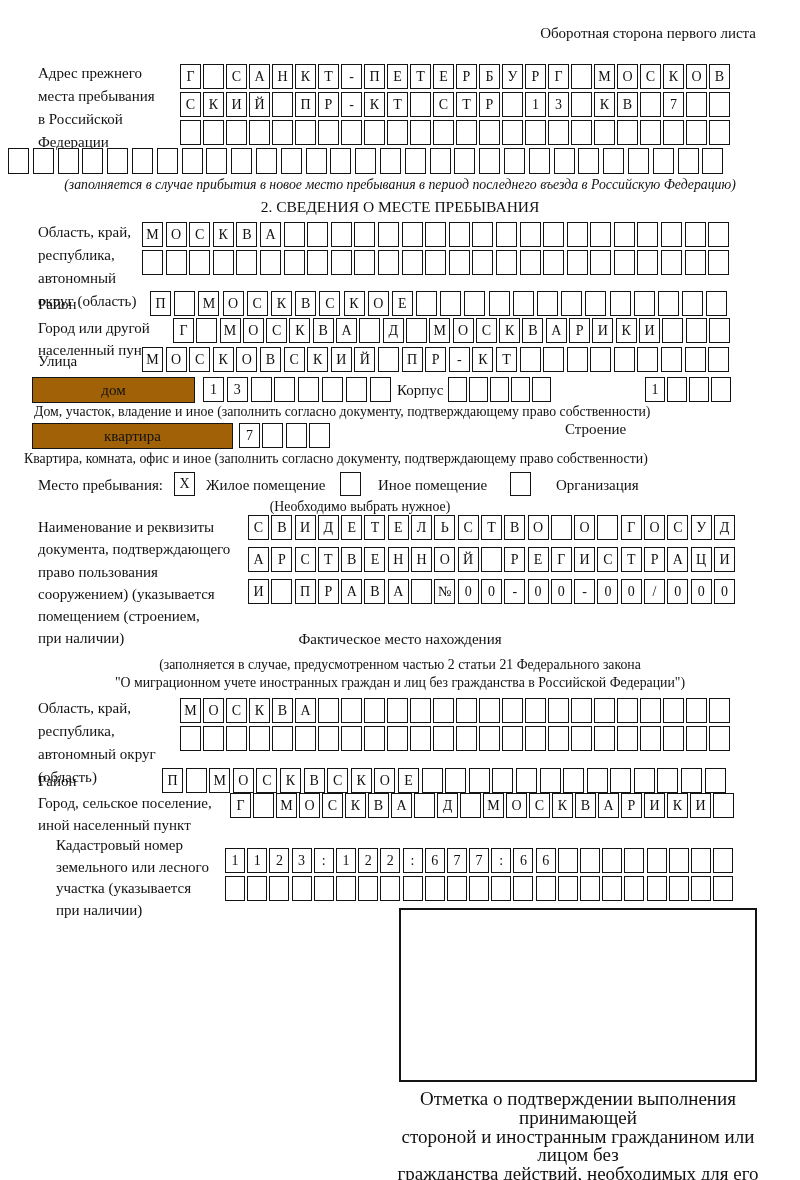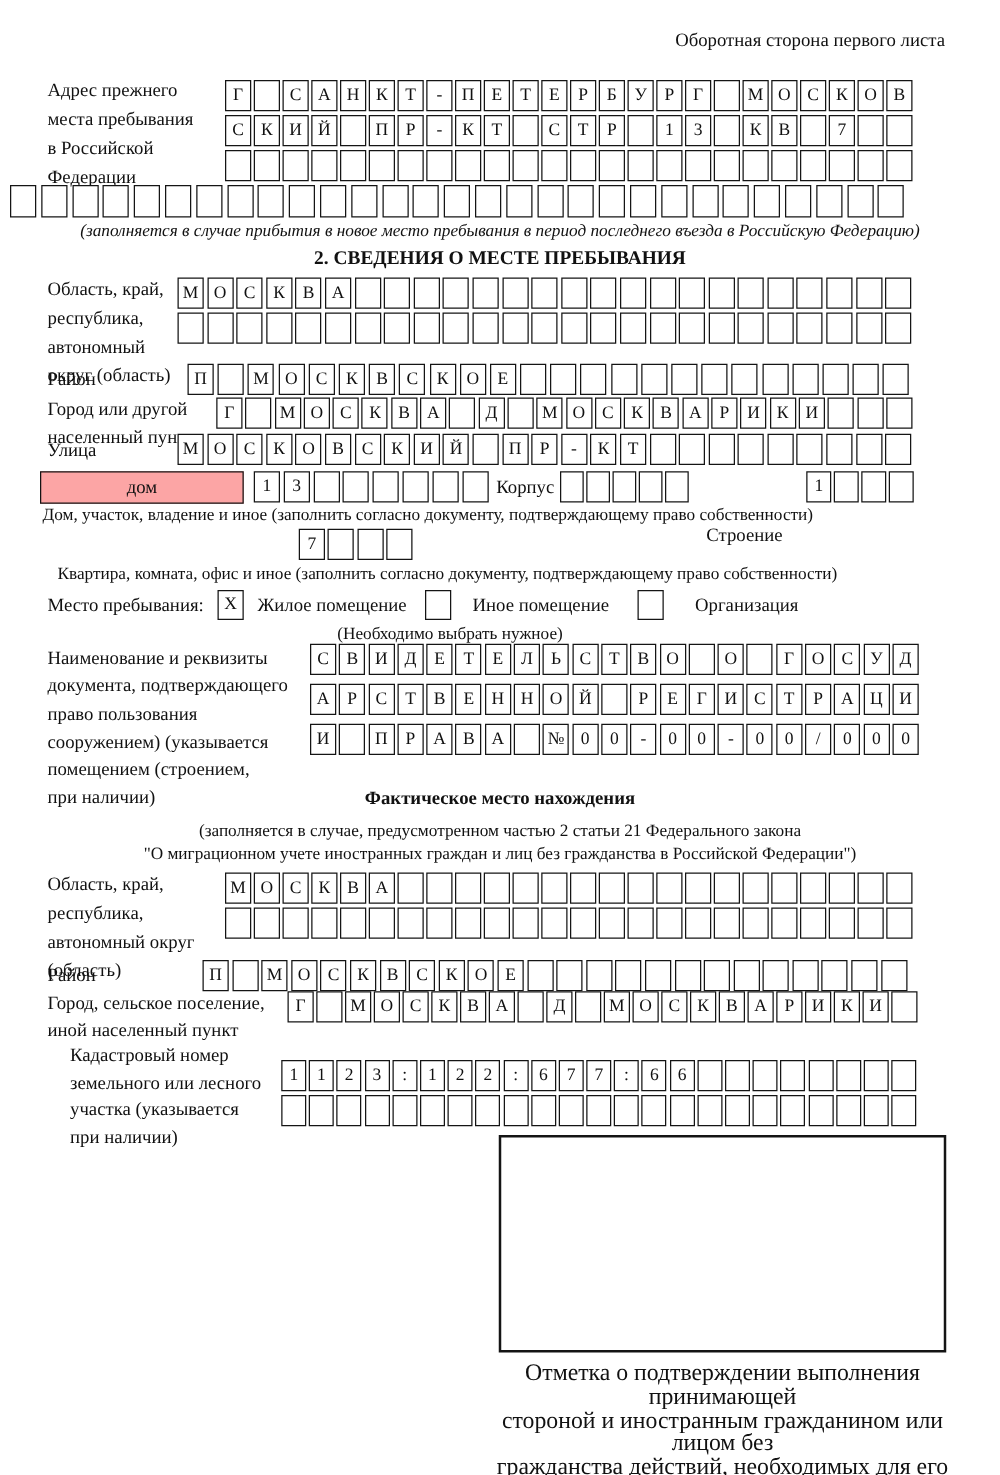--- a/index.html
+++ b/index.html
@@ -2,27 +2,27 @@
 <html><head>
 <meta charset="utf-8">
 <style>
   html,body{margin:0;padding:0;background:#fff;}
   .page{position:relative;width:800px;height:1180px;background:#ffffff;
         font-family:"Liberation Serif","DejaVu Serif",serif;color:#111;overflow:hidden;}
   .abs{position:absolute;}
   .lbl{font-size:15px;line-height:23px;white-space:nowrap;}
   .cap{font-size:13.8px;white-space:nowrap;}
   .center{left:0;width:800px;text-align:center;}
-  .bold{font-weight:bold;}
+  .bold{font-weight:normal;}
   .cellrow{position:absolute;display:flex;gap:var(--gap,2px);}
   .cell{width:var(--cw,19px);height:var(--ch,23px);border:1.5px solid #141414;
         display:flex;align-items:center;justify-content:center;
         font-size:14px;line-height:1;background:#fff;box-sizing:content-box;}
   .widebox{position:absolute;border:1.5px solid #141414;display:flex;align-items:center;
-        justify-content:center;font-size:15px;background:#fca5a5;box-sizing:border-box;}
+        justify-content:center;font-size:15px;background:#a16207;box-sizing:border-box;}
   .stampbox{position:absolute;border:2px solid #141414;background:#fff;box-sizing:border-box;}
   .stampcap{font-size:19px;line-height:18.8px;text-align:center;}
 </style>
 </head>
 <body>
 
 <div class="page">
 
   <div class="abs lbl" style="left:400px;top:22px;width:356px;text-align:right;">Оборотная сторона первого листа</div>
 
@@ -318,28 +318,29 @@
   <div class="abs lbl" style="left:565px;top:379px;margin-top:39px;">Строение</div>
   <div class="cellrow" style="left:645px;top:377px;--cw:18px;">
       <span class="cell">1</span>
       <span class="cell"></span>
       <span class="cell"></span>
       <span class="cell"></span>
     </div>
 
   <div class="abs cap" style="left:34px;top:404px;">Дом, участок, владение и иное (заполнить согласно документу, подтверждающему право собственности)</div>
 
+  <div class="widebox" style="left:32px;top:423px;width:201px;height:26px;">квартира</div>
   <div class="cellrow" style="left:239px;top:423px;--gap:2.3px;">
       <span class="cell">7</span>
       <span class="cell"></span>
       <span class="cell"></span>
       <span class="cell"></span>
     </div>
 
-  <div class="abs cap" style="left:46px;top:451px;">Квартира, комната, офис и иное (заполнить согласно документу, подтверждающему право собственности)</div>
+  <div class="abs cap" style="left:24px;top:451px;">Квартира, комната, офис и иное (заполнить согласно документу, подтверждающему право собственности)</div>
 
   <div class="abs lbl" style="left:38px;top:474px;">Место пребывания:</div>
   <div class="cellrow" style="left:174px;top:472px;--ch:22px;">
       <span class="cell">X</span>
     </div>
   <div class="abs lbl" style="left:206px;top:474px;">Жилое помещение</div>
   <div class="cellrow" style="left:340px;top:472px;--ch:22px;">
       <span class="cell"></span>
     </div>
   <div class="abs lbl" style="left:378px;top:474px;">Иное помещение</div>

